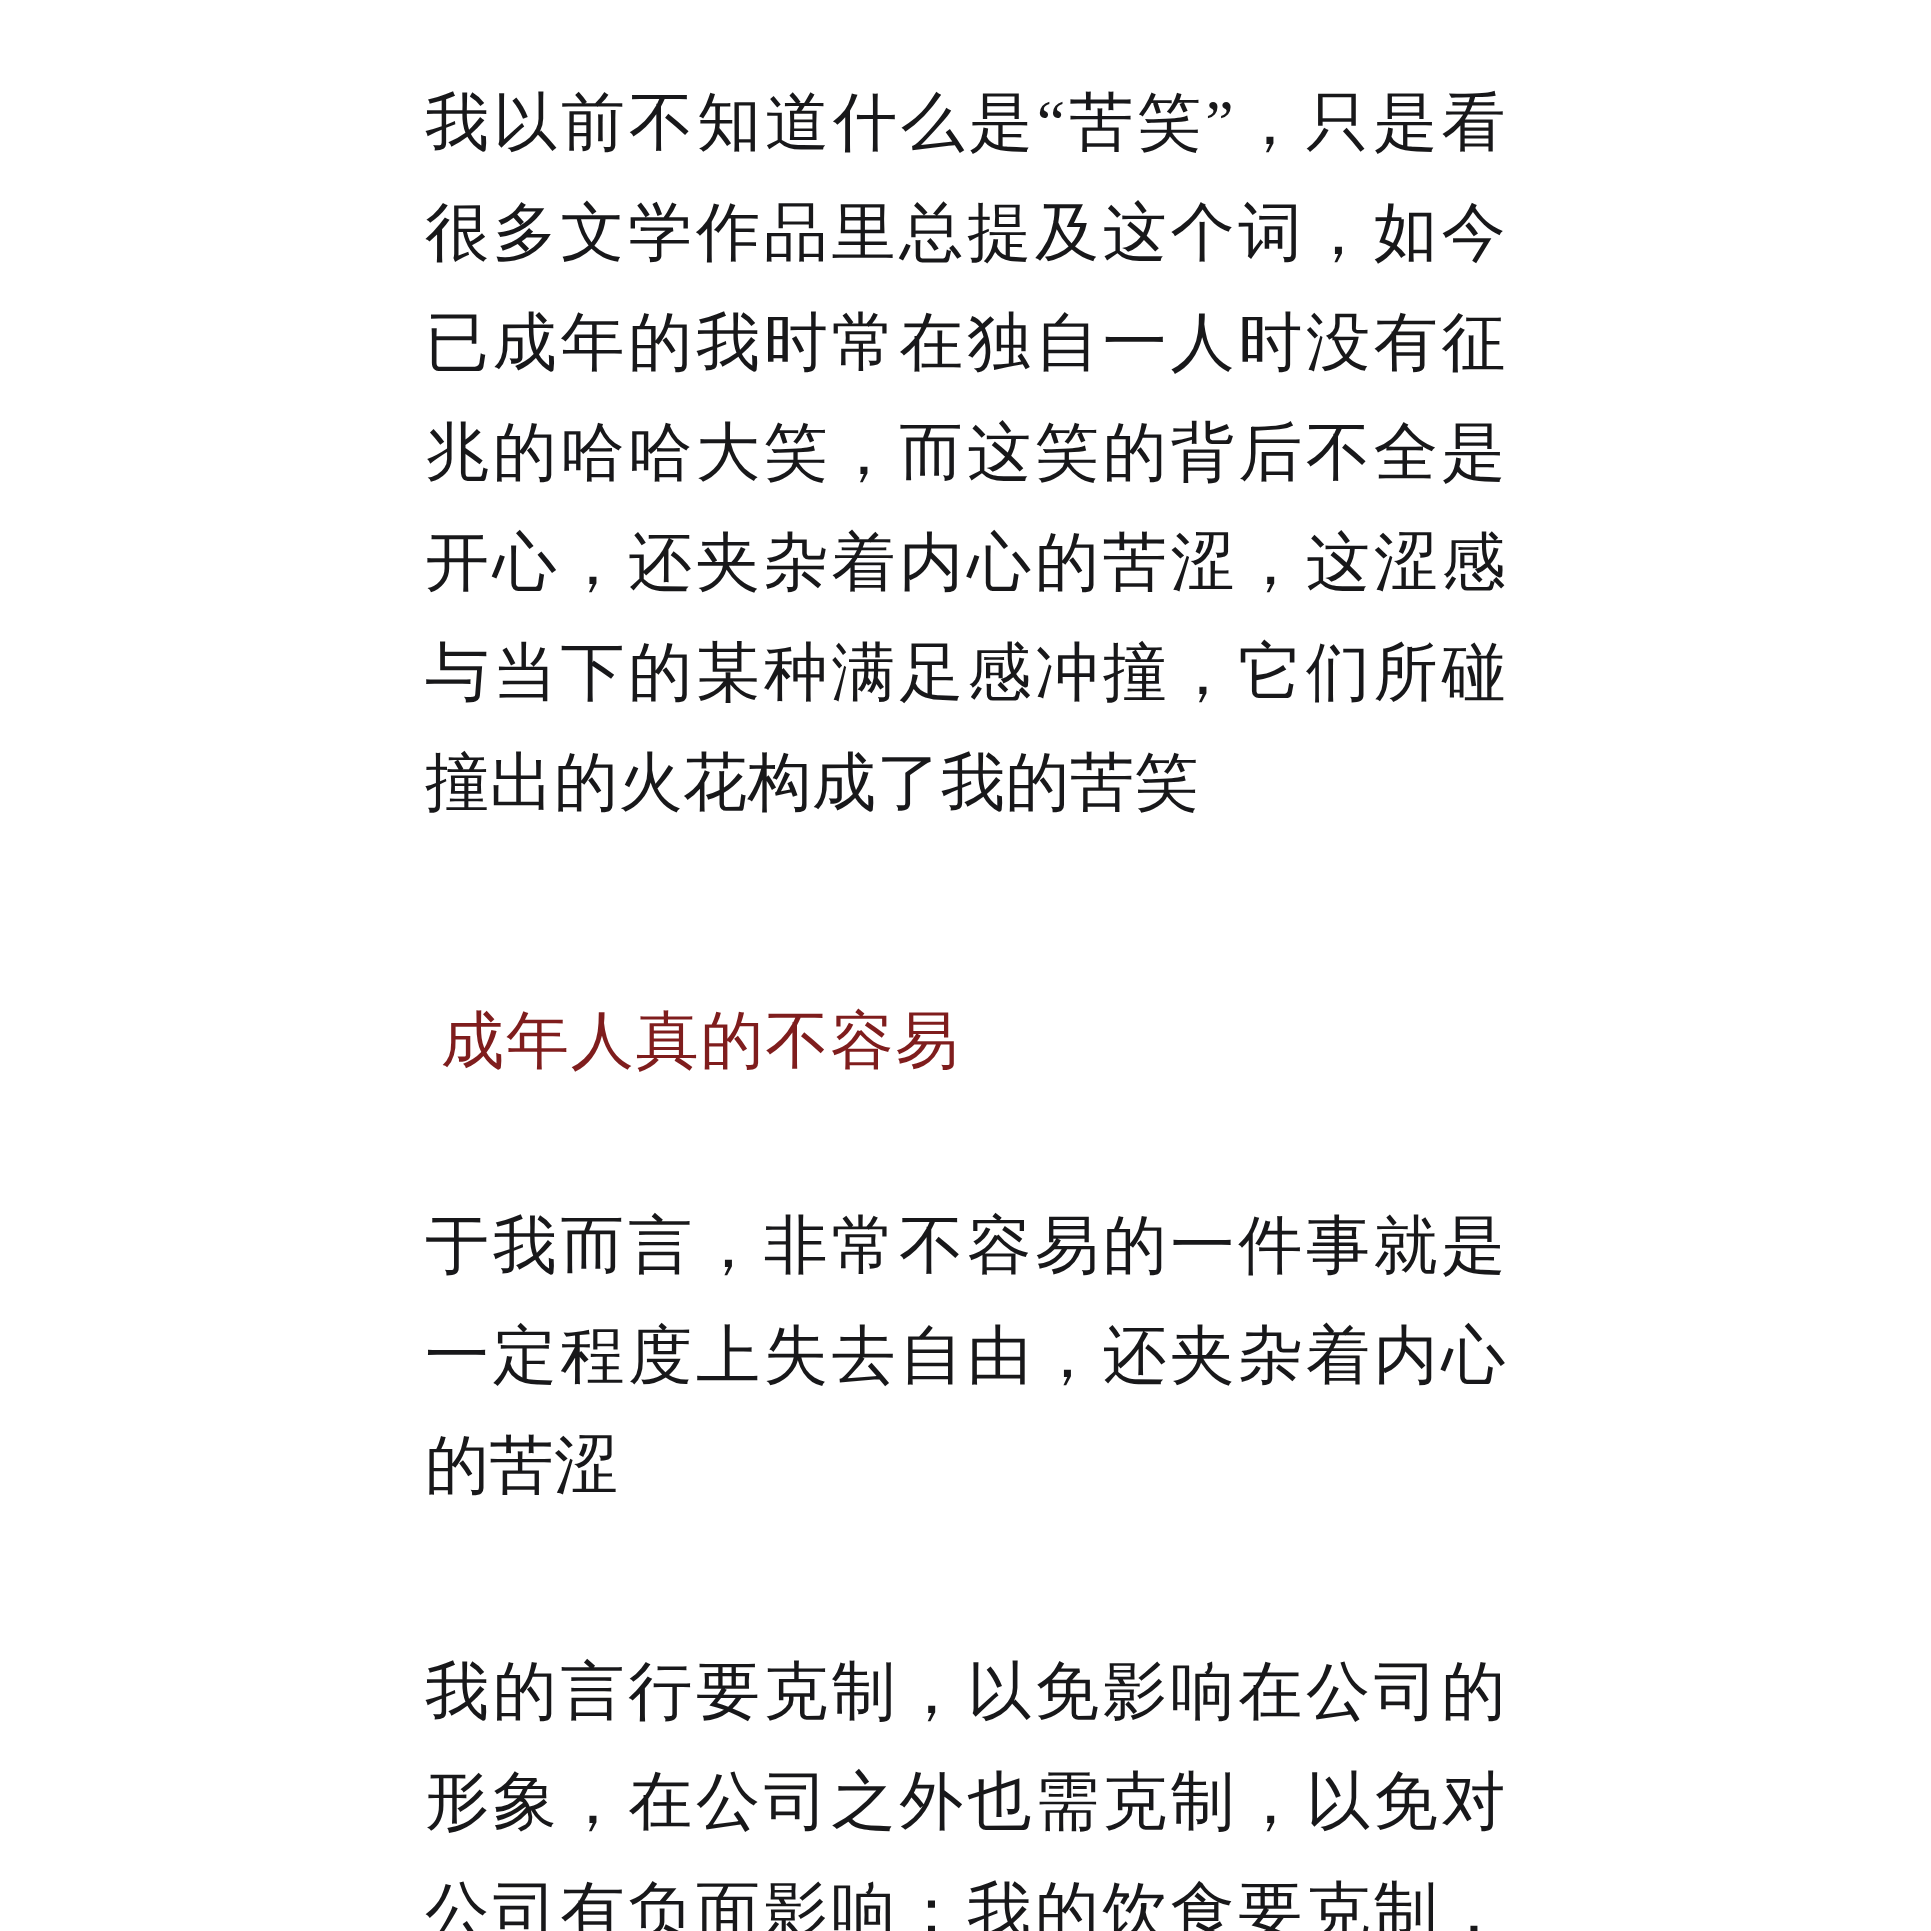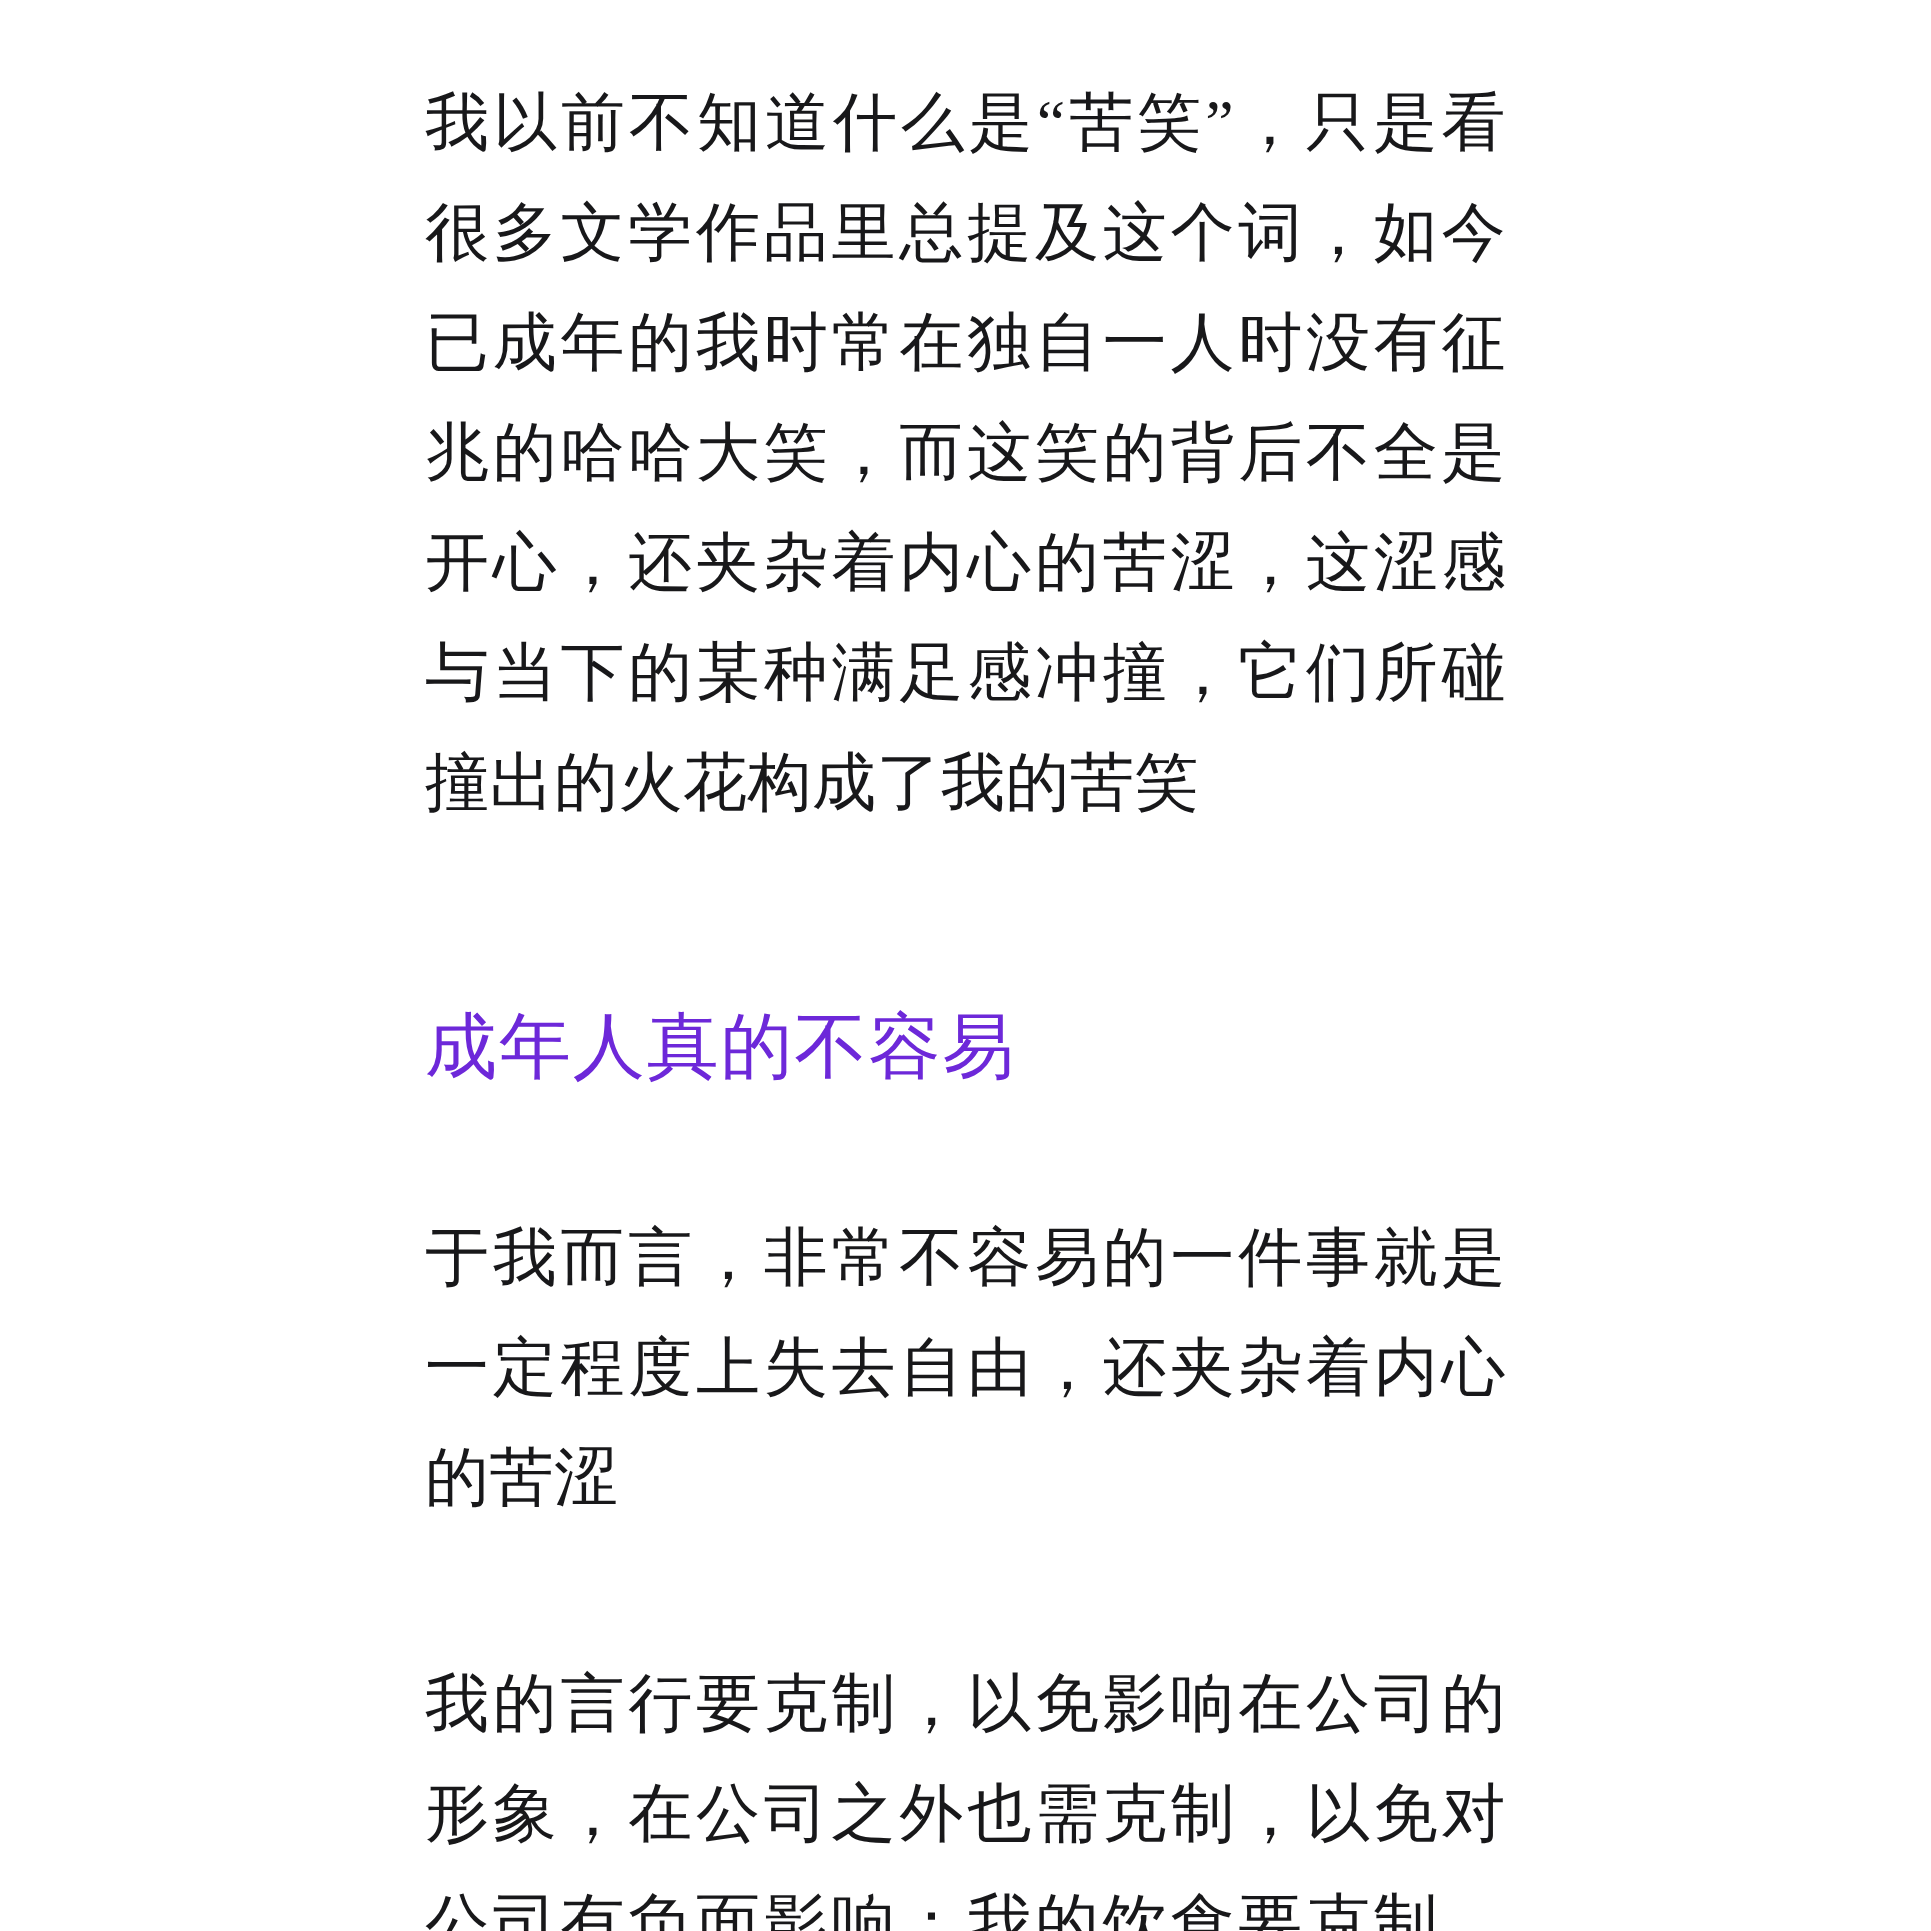--- a/index.html
+++ b/index.html
@@ -32,26 +32,26 @@
     letter-spacing: 0.5px;
     text-align: justify;
     margin: 0;
     color: #18181a;
     font-weight: 400;
   }
   .para-gap-large {
     height: 145px;
   }
   .heading {
-    font-size: 72px;
+    font-size: 63px;
     line-height: 1.3;
-    margin: 0;
+    margin: 16px;
     font-weight: 400;
     letter-spacing: 1.9px;
-    color: #6d28d9;
+    color: #7f1d1d;
   }
   .heading-block {
     margin-top: 17.4px;
     margin-bottom: 0;
   }
   .gap-after-heading {
     height: 108px;
   }
   .gap-between-paras {
     height: 116px;

